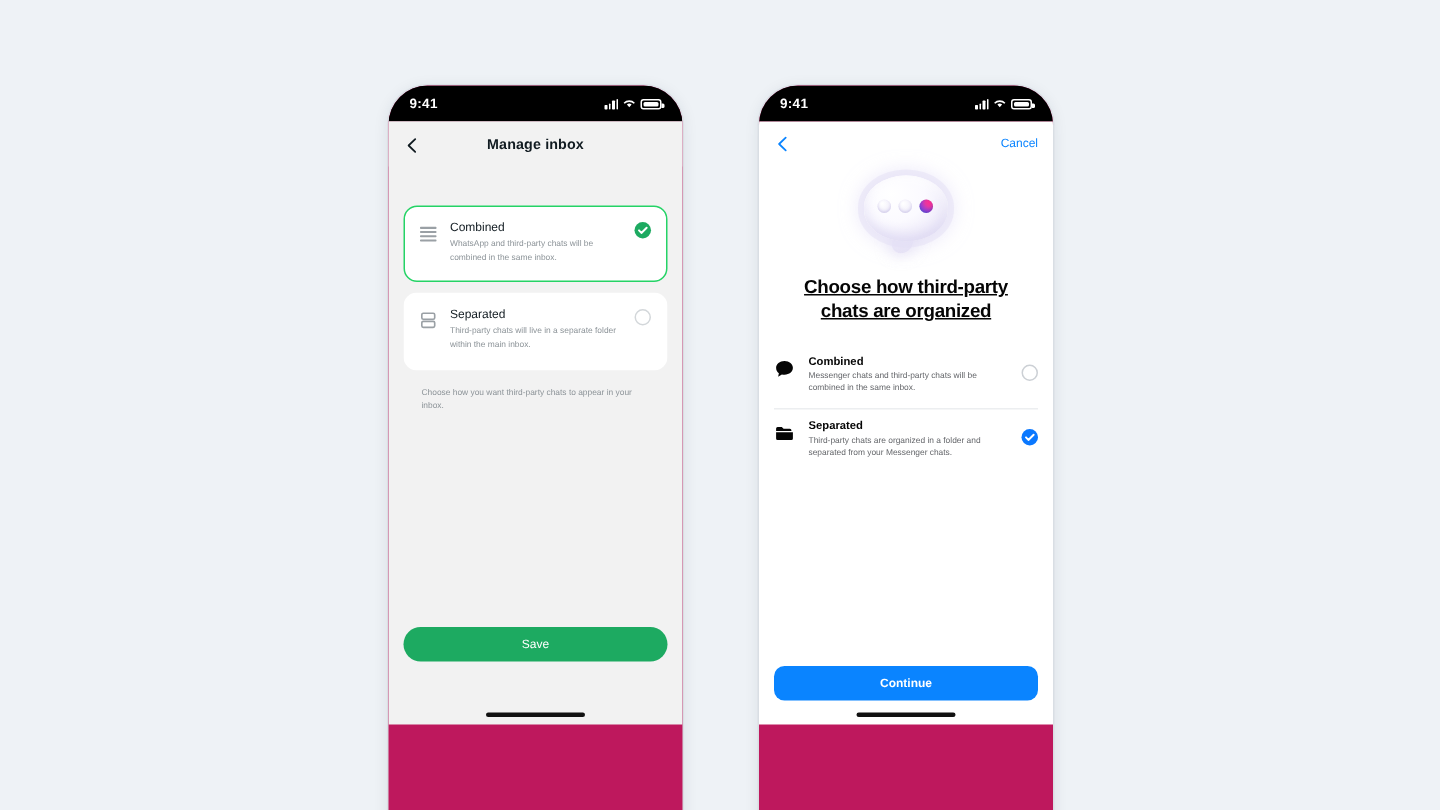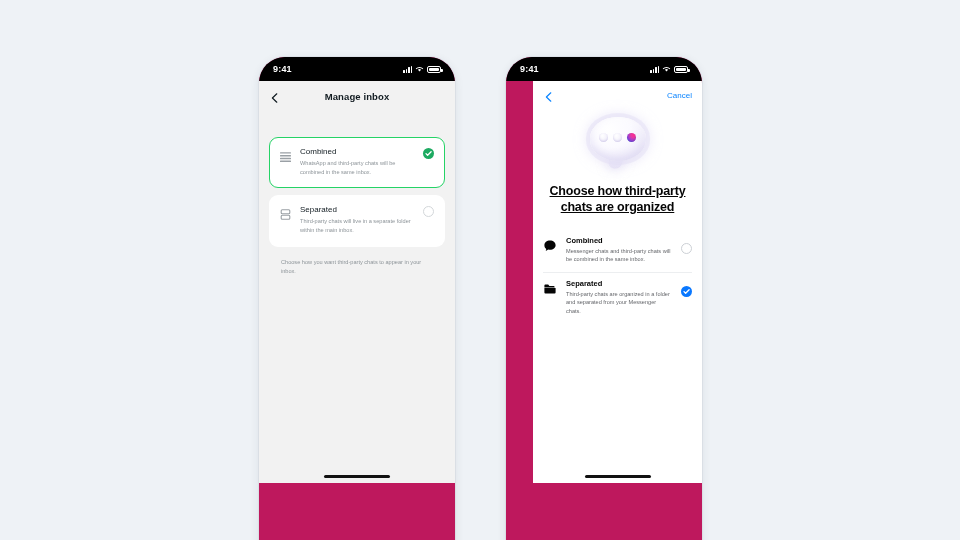--- a/index.html
+++ b/index.html
@@ -104,21 +104,21 @@
     font-size: 8px; color: #fff; font-weight: normal;
   }
   .btn-green { background: #1daa61; }
   .btn-blue { background: #0a84ff; border-radius: 7px; font-weight: bold; }
   .homebar {
     width: 66px; height: 2.6px; background: #111; border-radius: 2px;
     margin: 0 auto 5px auto;
   }
 
   
-  .screen-white { background: #fff; margin-left: 27px; }
+  .screen-white { background: #fff; }
   .nav-white {
     height: 28px; display: flex; align-items: center;
     padding: 0 10px; justify-content: space-between;
   }
   .cancel { font-size: 8px; color: #0a84ff; }
   .hero { display: flex; justify-content: center; margin-top: 6px; }
   .bubble {
     width: 62px; height: 56px; position: relative;
   }
   .bubble-body {
@@ -254,20 +254,23 @@
             <span class="opt-sub" style="display:block">Third-party chats will live in a separate folder within the main inbox.</span>
           </span>
           <span class="radio-empty"></span>
         </div>
 
         <div class="helper">Choose how you want third-party chats to appear in your inbox.</div>
       </div>
 
       <div class="spacer"></div>
 
+      <div class="btn-area">
+        <div class="btn btn-green">Save</div>
+      </div>
       <div class="homebar"></div>
     </div>
   </div>
 
   <div class="phone" id="phone-right">
 
     <div class="statusbar">
       <span class="sb-time">9:41</span>
       <span class="sb-right">
         <span class="sig">
@@ -340,17 +343,20 @@
           <span class="radio-b">
             <svg viewBox="0 0 11 11" width="11" height="11">
                 <path d="M3 5.6 L4.6 7.3 L8.1 3.8" stroke="#fff" stroke-width="1.3" fill="none" stroke-linecap="round" stroke-linejoin="round"></path>
               </svg>
           </span>
         </div>
       </div>
 
       <div class="spacer"></div>
 
+      <div class="btn-area">
+        <div class="btn btn-blue">Continue</div>
+      </div>
       <div class="homebar"></div>
     </div>
   </div>
 
 </div>
 
 </body></html>

